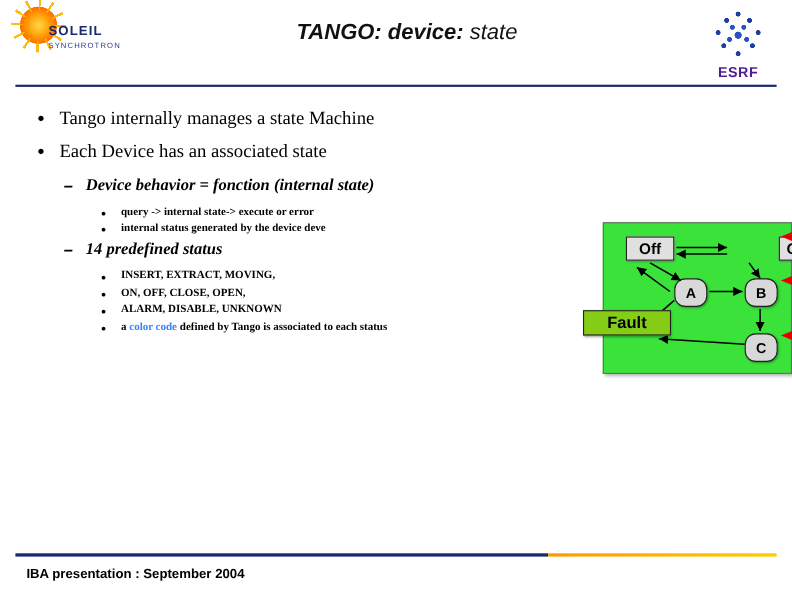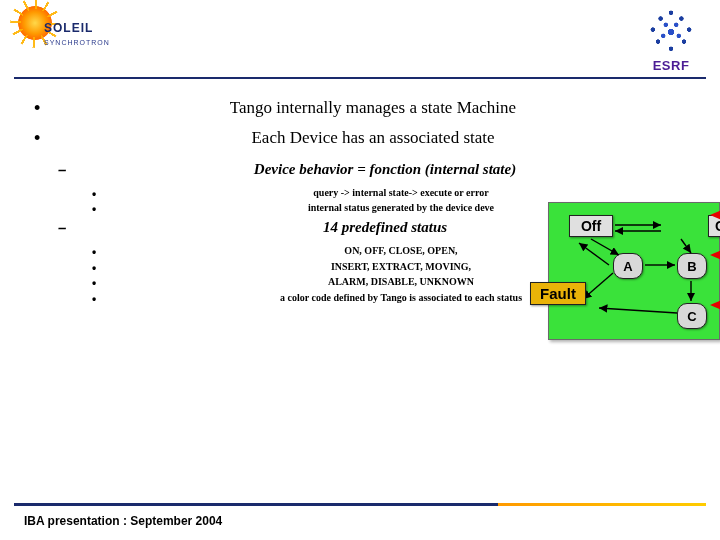--- a/index.html
+++ b/index.html
@@ -94,41 +94,40 @@
   .rule {
     border:none; border-top:2px solid #1a2a6c;
     margin:4px 14px 0 14px;
   }
   .content {
     padding: 16px 28px 0 34px;
     font-size:17px;
     color:#000;
     font-family:"Comic Sans MS","Bradley Hand","Segoe Script", cursive;
     line-height:1.55;
-    text-align:center;
   }
   .content ul { list-style:none; }
   .lvl1 > li { position:relative; padding-left:20px; margin-bottom:4px; }
   .lvl1 > li::before {
     content:"•"; position:absolute; left:0; top:0; color:#000; font-size:18px;
     font-family:Arial,sans-serif;
   }
   .lvl2 { margin-top:6px; }
   .lvl2 > li { position:relative; padding-left:24px; font-size:15px; font-style:italic; }
   .lvl2 > li::before {
     content:"–"; position:absolute; left:4px; top:0; font-family:Arial,sans-serif;
   }
   .lvl2b { font-weight:bold; }
   .lvl3 { margin-top:4px; }
   .lvl3 > li { position:relative; padding-left:32px; font-size:10px; font-style:normal; }
   .lvl3 > li::before {
     content:"•"; position:absolute; left:14px; top:0; font-family:Arial,sans-serif; font-size:12px;
   }
   .lvl3b { font-weight:bold; font-style:italic; font-size:15px; }
-  .colorcode { font-weight:bold; color:#000000; }
+  .colorcode { font-weight:bold; color:#3b82f6; }
   .diagram {
     position:absolute;
     right:0;
     top:190px;
     width:182px;
     height:170px;
   }
   .state-board {
     position:absolute; left:10px; top:12px;
     width:172px; height:138px;
@@ -141,22 +140,22 @@
     background:#e0e0e0;
     border:1px solid #222;
     font: bold 14px Arial, sans-serif;
     text-align:center;
     padding:2px 6px;
     box-shadow:1px 1px 2px rgba(0,0,0,.4);
   }
   .off-box { left:20px; top:12px; width:44px; }
   .on-box  { left:114px; top:12px; width:24px;margin-left:45px; }
   .fault-box {
-    left:-8px; top:92px; width:56px;
-    background:#eab308;
+    left:-8px; top:92px; width:80px;
+    background:#84cc16;
     font-size:15px;
   }
   .round-state {
     position:absolute;
     width:30px; height:26px;
     background:#d8d8d8;
     border:1px solid #222;
     border-radius:10px;
     font: bold 13px Arial,sans-serif;
     text-align:center; line-height:26px;
@@ -183,20 +182,23 @@
   svg.arrows { position:absolute; left:0; top:0; pointer-events:none; }
 </style>
 </head>
 <body>
 
 <div class="header">
   <div class="logo-soleil">
     <div class="sun"></div>
     <div class="soleil-word">SOLEIL</div>
     <div class="soleil-sub">SYNCHROTRON</div>
+  </div>
+  <div class="title">
+    <span class="b1">TANGO: </span><span class="b2">device: </span><span>state</span>
   </div>
   <div class="logo-esrf">
     <div class="esrf-dots"></div>
     <div class="esrf-label">ESRF</div>
   </div>
 </div>
 <hr class="rule">
 
 <div class="content">
   <ul class="lvl1">
@@ -207,22 +209,22 @@
         <li class="lvl2b">
           <span>Device behavior = fonction (internal state)</span>
           <ul class="lvl3">
             <li>query -&gt; internal state-&gt; execute or error</li>
             <li>internal status generated by the device deve</li>
           </ul>
         </li>
         <li class="lvl2b">
           <span>14 predefined status</span>
           <ul class="lvl3">
+            <li class="lvl3b">INSERT, EXTRACT, MOVING,</li>
             <li class="lvl3b">ON, OFF, CLOSE, OPEN,</li>
-            <li class="lvl3b">INSERT, EXTRACT, MOVING,</li>
             <li class="lvl3b">ALARM, DISABLE, UNKNOWN</li>
             <li>
               <span>a </span><span class="colorcode">color code</span><span> defined by Tango is associated to each status</span>
             </li>
           </ul>
         </li>
       </ul>
     </li>
   </ul>
 </div>

